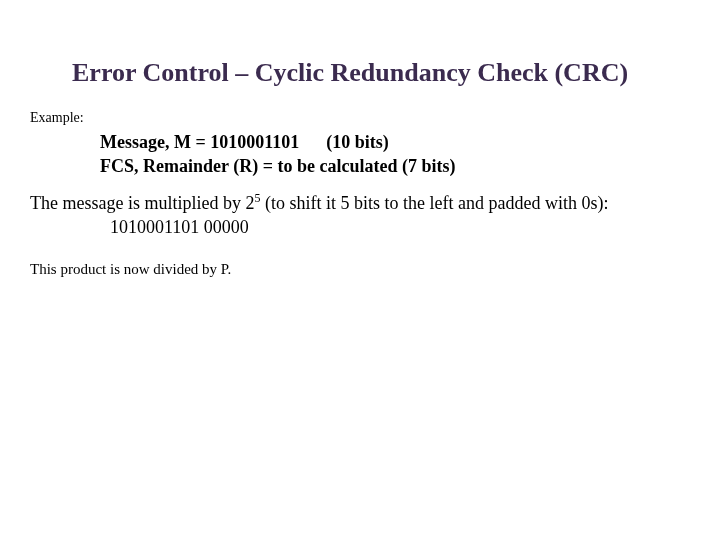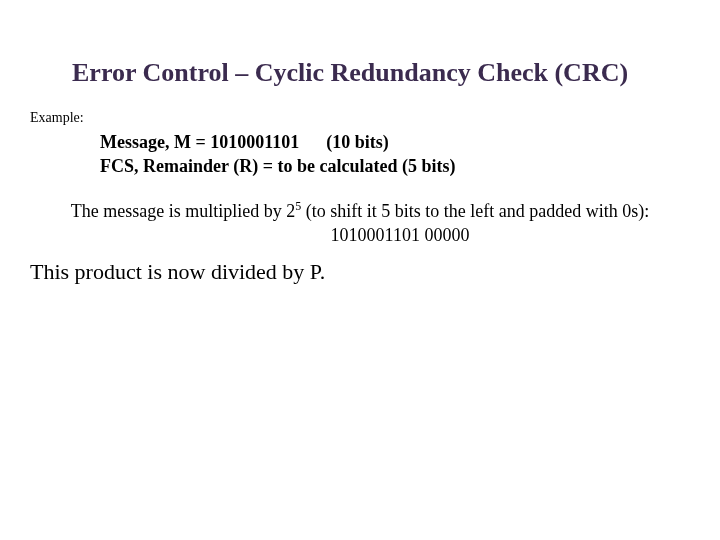--- a/index.html
+++ b/index.html
@@ -32,50 +32,49 @@
     margin-left: 70px;
     font-size: 18px;
     line-height: 1.35;
     font-weight: bold;
   }
   .example-lines .row {
     white-space: pre;
   }
   .para {
     font-size: 18px;
-    margin-top: 20px;
+    margin-top: 12px;
     line-height: 1.35;
-    text-align: center;
   }
   .para .sup {
     font-size: 12px;
     vertical-align: super;
     line-height: 0;
   }
   .para2 {
-    font-size: 22px;
-    margin-top: 12px;
+    font-size: 15px;
+    margin-top: 22px;
   }
   .shifted-value {
     display: inline-block;
     margin-left: 80px;
   }
 </style>
 </head>
 <body>
 
 <div class="slide">
 
   <h1 class="title">Error Control – Cyclic Redundancy Check (CRC)</h1>
 
   <div class="example-label">Example:</div>
 
   <div class="example-lines">
     <div class="row">Message, M = 1010001101      (10 bits)</div>
-    <div class="row">FCS, Remainder (R) = to be calculated (5 bits)</div>
+    <div class="row">FCS, Remainder (R) = to be calculated (7 bits)</div>
   </div>
 
   <div class="para">
     <span>The message is multiplied by 2</span><span class="sup">5</span><span> (to shift it 5 bits to the left and padded with 0s):</span>
     <span class="shifted-value">1010001101 00000</span>
   </div>
 
   <div class="para2">This product is now divided by P.</div>
 
 </div>

